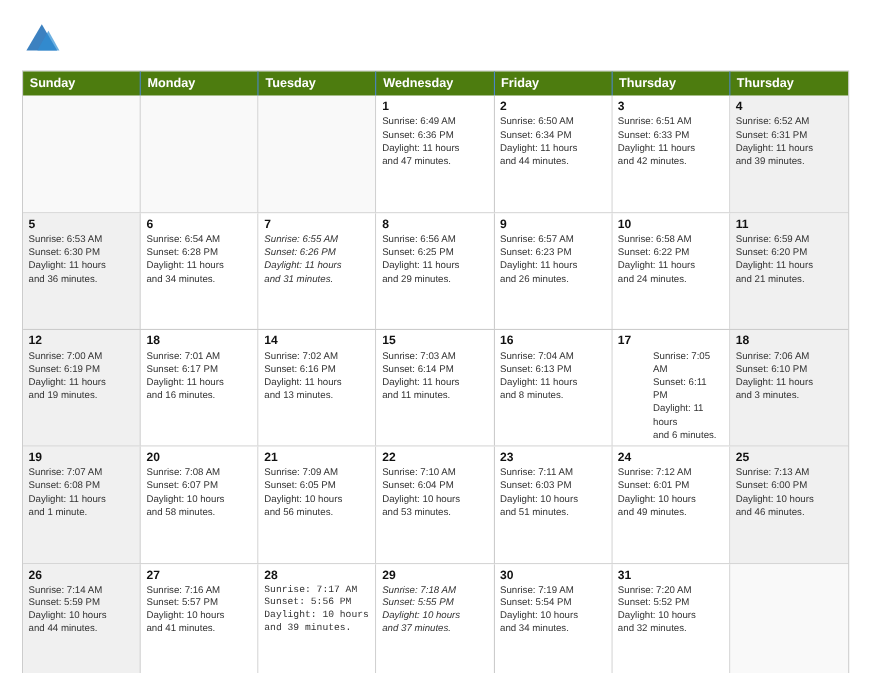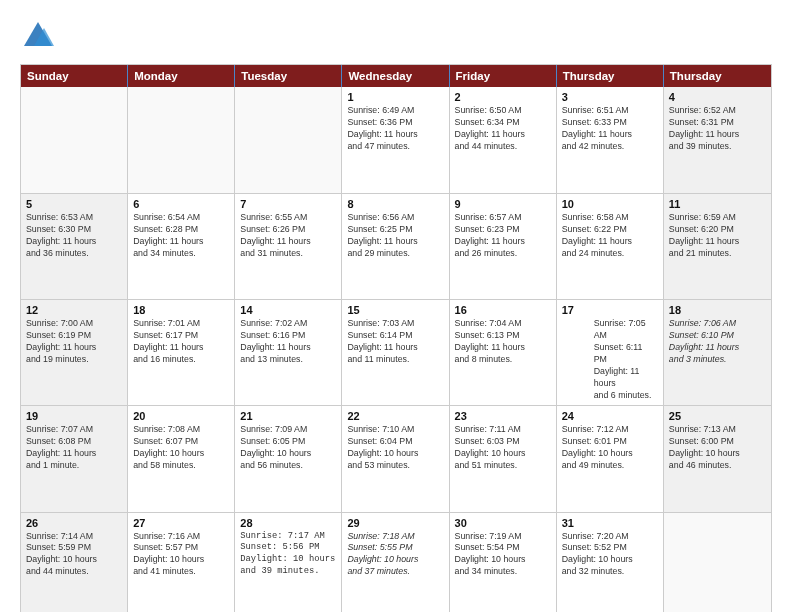--- a/index.html
+++ b/index.html
@@ -63,21 +63,21 @@
     }
     .calendar {
       flex: 1;
       display: flex;
       flex-direction: column;
       border: 1px solid #ccc;
     }
     .cal-header {
       display: grid;
       grid-template-columns: repeat(7, 1fr);
-      background: #7f1d1d;
+      background: #4d7c0f;
     }
     .cal-header-cell {
       color: #fff;
       font-size: 11.5px;
       font-weight: bold;
       padding: 5px 6px;
       text-align: left;
       border-right: 1px solid #4a85c8;
     }
     .cal-header-cell:last-child { border-right: none; }
@@ -193,21 +193,21 @@
           </div>
           <div class="cal-cell">
             <span class="day-num">6</span>
             <div class="cell-text" style="white-space: pre-line;">Sunrise: 6:54 AM
 Sunset: 6:28 PM
 Daylight: 11 hours
 and 34 minutes.</div>
           </div>
           <div class="cal-cell">
             <span class="day-num">7</span>
-            <div class="cell-text" style="white-space: pre-line;">Sunrise: 6:55 AM
+            <div class="cell-text" style="white-space: pre-line; font-style: italic;">Sunrise: 6:55 AM
 Sunset: 6:26 PM
 Daylight: 11 hours
 and 31 minutes.</div>
           </div>
           <div class="cal-cell">
             <span class="day-num">8</span>
             <div class="cell-text" style="white-space: pre-line;">Sunrise: 6:56 AM
 Sunset: 6:25 PM
 Daylight: 11 hours
 and 29 minutes.</div>
@@ -272,21 +272,21 @@
           </div>
           <div class="cal-cell">
             <span class="day-num">17</span>
             <div class="cell-text" style="white-space: pre-line; margin-left: 32px;">Sunrise: 7:05 AM
 Sunset: 6:11 PM
 Daylight: 11 hours
 and 6 minutes.</div>
           </div>
           <div class="cal-cell shaded">
             <span class="day-num">18</span>
-            <div class="cell-text" style="white-space: pre-line; font-style: italic;">Sunrise: 7:06 AM
+            <div class="cell-text" style="white-space: pre-line;">Sunrise: 7:06 AM
 Sunset: 6:10 PM
 Daylight: 11 hours
 and 3 minutes.</div>
           </div>
         </div>
         <div class="cal-row">
           <div class="cal-cell shaded">
             <span class="day-num">19</span>
             <div class="cell-text" style="white-space: pre-line;">Sunrise: 7:07 AM
 Sunset: 6:08 PM

